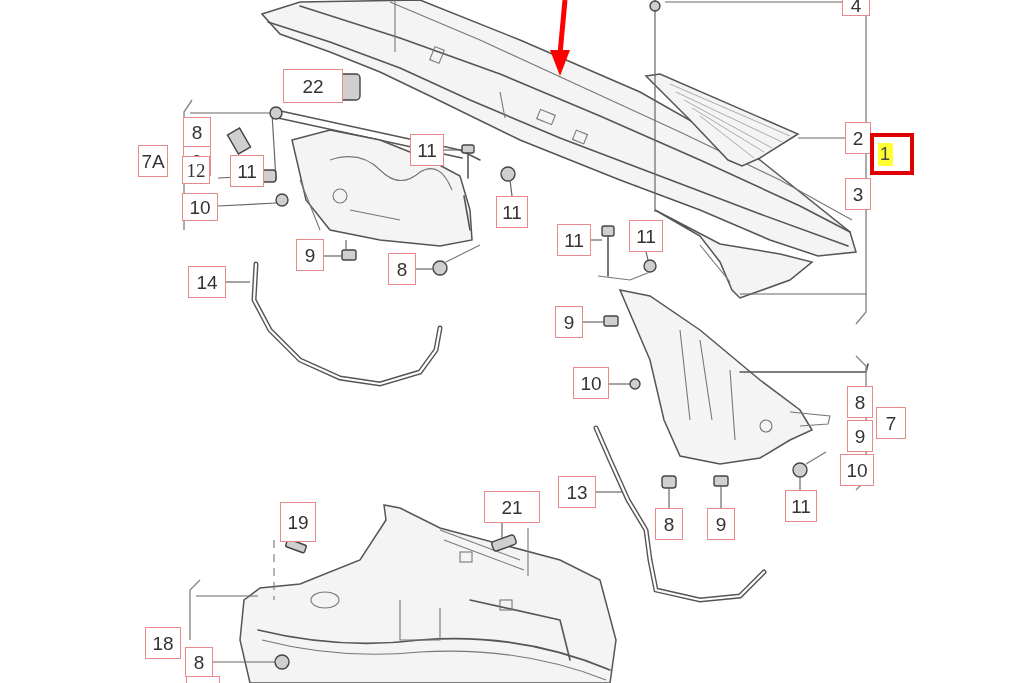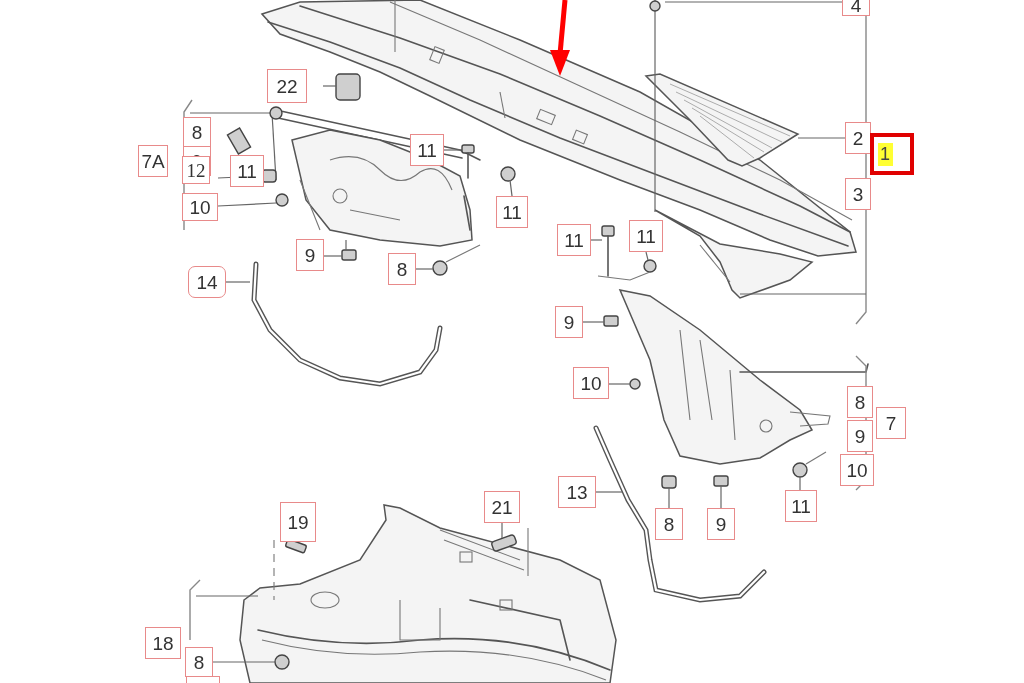--- a/index.html
+++ b/index.html
@@ -160,42 +160,42 @@
   </g>
 </svg>
 
 <div id="callouts">
     <div class="callout" style="left: 842px; top: -6px; width: 28px; height: 22px;">4</div>
     <div class="callout" style="left: 845px; top: 122px; width: 26px; height: 32px;">2</div>
     <div class="callout-1" style="left: 870px; top: 133px; width: 44px; height: 42px;">
       <span>1</span>
     </div>
     <div class="callout" style="left: 845px; top: 178px; width: 26px; height: 32px;">3</div>
-    <div class="callout" style="left: 267px; top: 69px; width: 40px; height: 34px;">22</div>
+    <div class="callout" style="left: 283px; top: 69px; width: 60px; height: 34px;">22</div>
     <div class="callout" style="left: 183px; top: 117px; width: 28px; height: 30px;">8</div>
     <div class="callout" style="left: 138px; top: 145px; width: 30px; height: 32px;">7A</div>
     <div class="callout" style="left: 183px; top: 146px; width: 28px; height: 30px;">9</div>
     <div class="callout" style="left: 182px; top: 156px; width: 28px; height: 28px; font-family: Liberation Serif, serif;">12</div>
     <div class="callout" style="left: 182px; top: 193px; width: 36px; height: 28px;">10</div>
     <div class="callout" style="left: 230px; top: 155px; width: 34px; height: 32px;">11</div>
     <div class="callout" style="left: 410px; top: 134px; width: 34px; height: 32px;">11</div>
     <div class="callout" style="left: 496px; top: 196px; width: 32px; height: 32px;">11</div>
     <div class="callout" style="left: 296px; top: 239px; width: 28px; height: 32px;">9</div>
     <div class="callout" style="left: 388px; top: 253px; width: 28px; height: 32px;">8</div>
-    <div class="callout" style="left: 188px; top: 266px; width: 38px; height: 32px; border-radius: 7px;">14</div>
+    <div class="callout" style="left: 188px; top: 266px; width: 38px; height: 32px;">14</div>
     <div class="callout" style="left: 557px; top: 224px; width: 34px; height: 32px;">11</div>
     <div class="callout" style="left: 629px; top: 220px; width: 34px; height: 32px;">11</div>
     <div class="callout" style="left: 555px; top: 306px; width: 28px; height: 32px;">9</div>
     <div class="callout" style="left: 573px; top: 367px; width: 36px; height: 32px;">10</div>
     <div class="callout" style="left: 847px; top: 386px; width: 26px; height: 32px;">8</div>
     <div class="callout" style="left: 876px; top: 407px; width: 30px; height: 32px;">7</div>
     <div class="callout" style="left: 847px; top: 420px; width: 26px; height: 32px;">9</div>
     <div class="callout" style="left: 840px; top: 454px; width: 34px; height: 32px;">10</div>
     <div class="callout" style="left: 558px; top: 476px; width: 38px; height: 32px;">13</div>
     <div class="callout" style="left: 655px; top: 508px; width: 28px; height: 32px;">8</div>
     <div class="callout" style="left: 707px; top: 508px; width: 28px; height: 32px;">9</div>
     <div class="callout" style="left: 785px; top: 490px; width: 32px; height: 32px;">11</div>
     <div class="callout" style="left: 280px; top: 502px; width: 36px; height: 40px;">19</div>
-    <div class="callout" style="left: 484px; top: 491px; width: 36px; height: 32px;">21</div>
+    <div class="callout" style="left: 484px; top: 491px; width: 56px; height: 32px;">21</div>
     <div class="callout" style="left: 145px; top: 627px; width: 36px; height: 32px;">18</div>
     <div class="callout" style="left: 185px; top: 647px; width: 28px; height: 30px;">8</div>
     <div class="callout" style="left: 186px; top: 676px; width: 34px; height: 14px;"></div>
   </div>
 
 </body></html>

